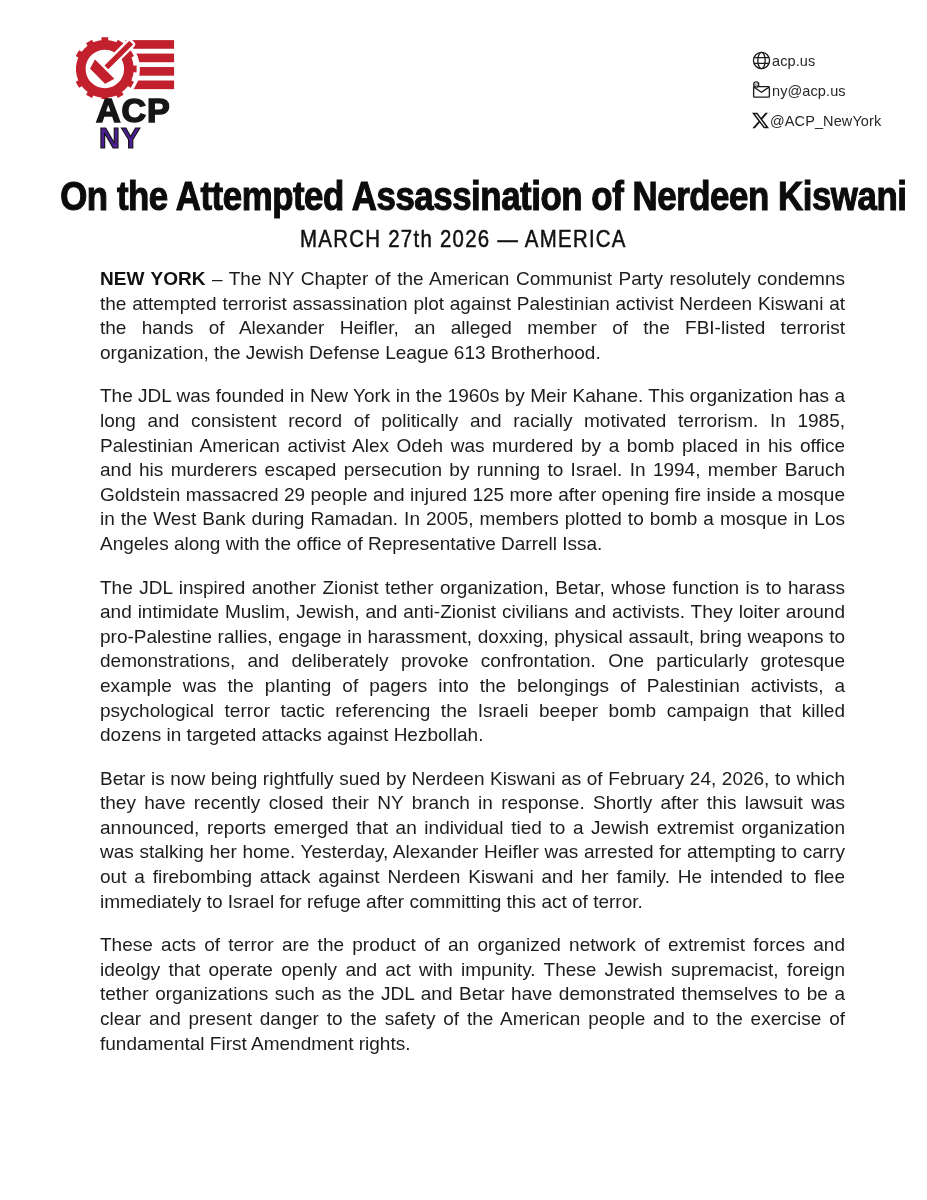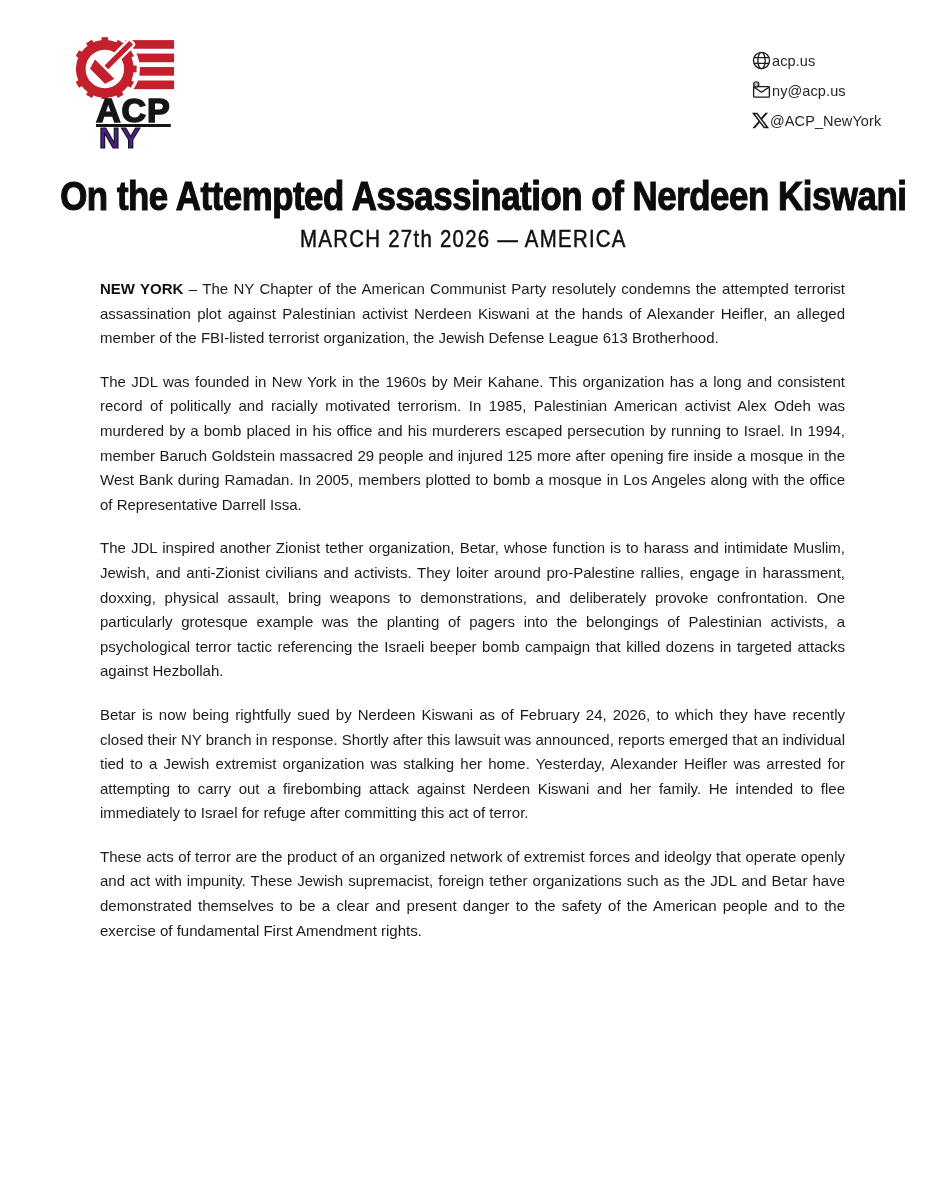--- a/index.html
+++ b/index.html
@@ -14,21 +14,20 @@
     overflow: hidden;
   }
 
   
   .logo-svg { position: absolute; left: 76px; top: 37px; }
   .logo-acp {
     position: absolute; left: 96px; top: 93px;
     font-size: 34px; font-weight: 700; letter-spacing: 1px;
     color: #161616; -webkit-text-stroke: 1.6px #161616;
     line-height: 1;
-    text-decoration: underline;
   }
   .logo-ny {
     position: absolute; left: 99px; top: 124px;
     font-size: 29px; font-weight: 700; letter-spacing: 1px;
     color: #4c1d95; -webkit-text-stroke: 1.2px #161616;
     line-height: 1;
   }
 
   .contact {
     position: absolute; left: 751px; top: 49px;
@@ -54,23 +53,23 @@
     color: #111111; -webkit-text-stroke: 0.5px #111111;
     transform: scaleX(0.85); transform-origin: 463px 50%;
     line-height: 30px;
   }
 
   
   .body {
     position: absolute; left: 100px; top: 267px; width: 745px;
   }
   .body p {
-    font-size: 15px; line-height: 24.6px;
+    font-size: 19px; line-height: 24.6px;
     text-align: justify; color: #1c1c1c;
-    margin: 10px 0 19px 0;
+    margin: 0 0 19px 0;
   }
   .body p strong { font-weight: 700; color: #111111; }
   .body p .link { text-decoration: underline; cursor: pointer; }
 </style>
 </head>
 <body>
 
 <div class="page">
 
   <svg class="logo-svg" width="100" height="62" viewBox="0 0 104 64" aria-hidden="true">

